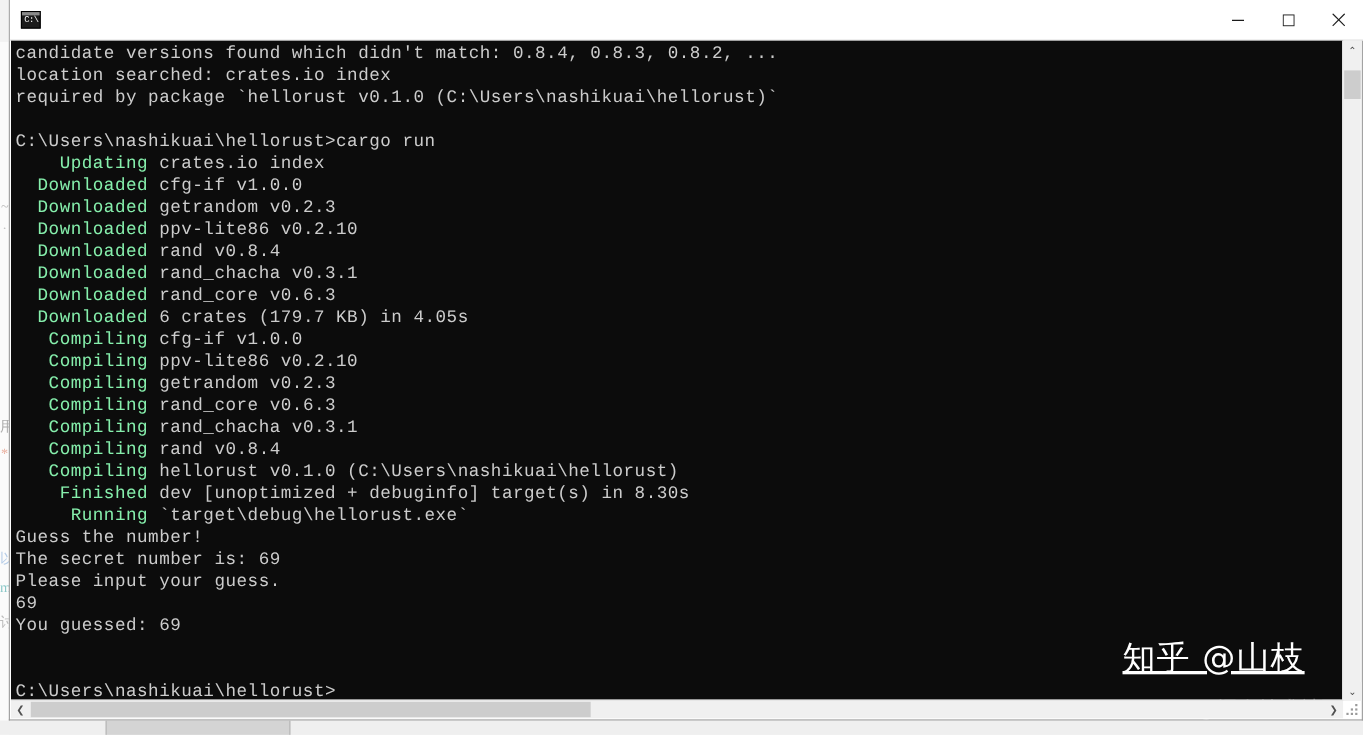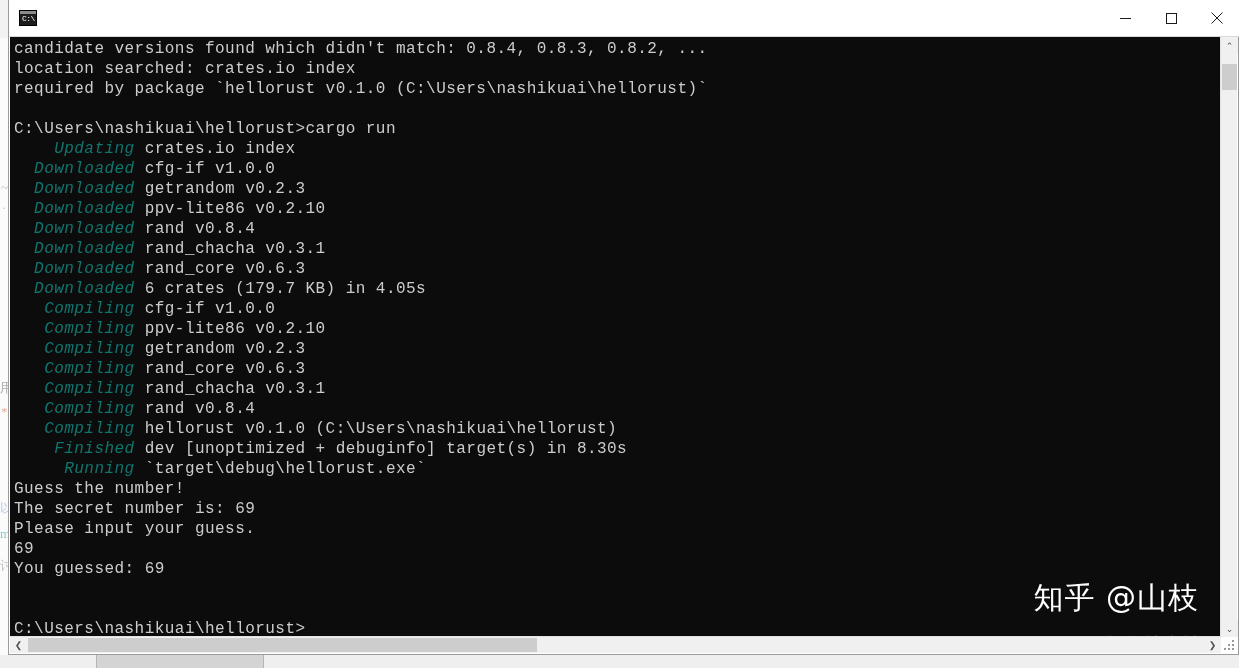--- a/index.html
+++ b/index.html
@@ -124,32 +124,33 @@
     left: 4px;
     top: 2px;
     font-family: "Liberation Mono", "DejaVu Sans Mono", monospace;
     font-size: 16px;
     line-height: 20px;
     color: #cccccc;
     white-space: pre;
     letter-spacing: 0.45px;
   }
   .line { height: 20px; }
-  .green { color: #0f766e; font-style: italic; }
+  .green { color: #86efac; }
 
   
   #wm-zhihu {
     position: absolute;
-    right: 22px;
+    right: 35px;
     bottom: 18px;
     font-family: "DejaVu Sans", sans-serif;
     font-size: 30px;
     color: #ffffff;
     white-space: nowrap;
     letter-spacing: 1px;
+    text-decoration: underline;
   }
   #wm-juejin {
     position: absolute;
     right: 18px;
     bottom: -4px;
     font-family: "DejaVu Sans", sans-serif;
     font-size: 19px;
     color: rgba(255,255,255,0.30);
     white-space: nowrap;
   }

